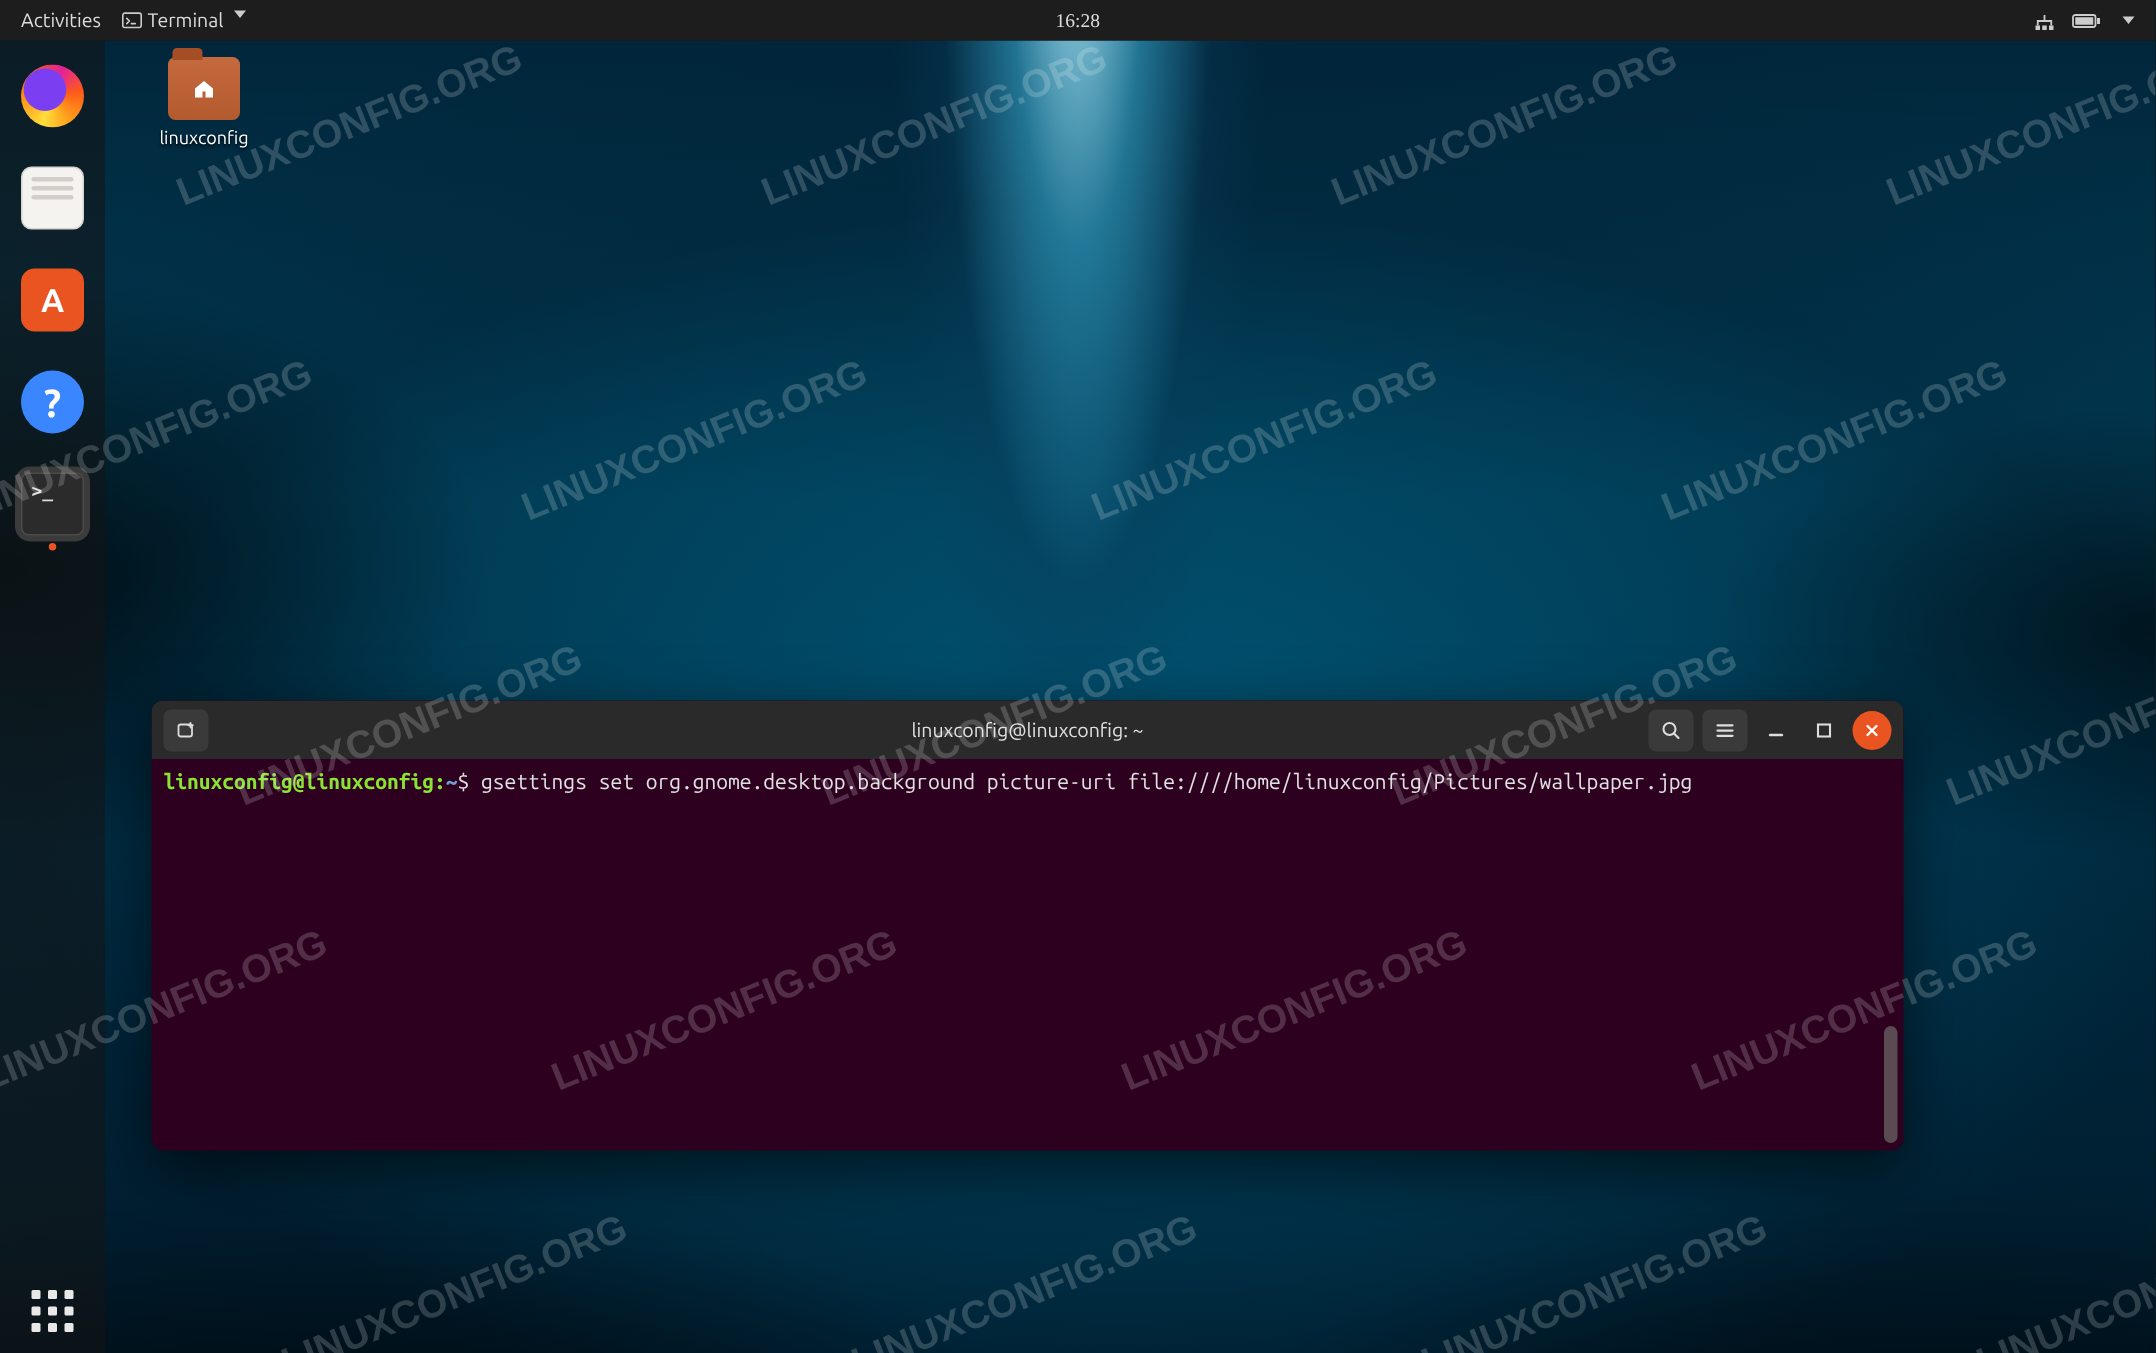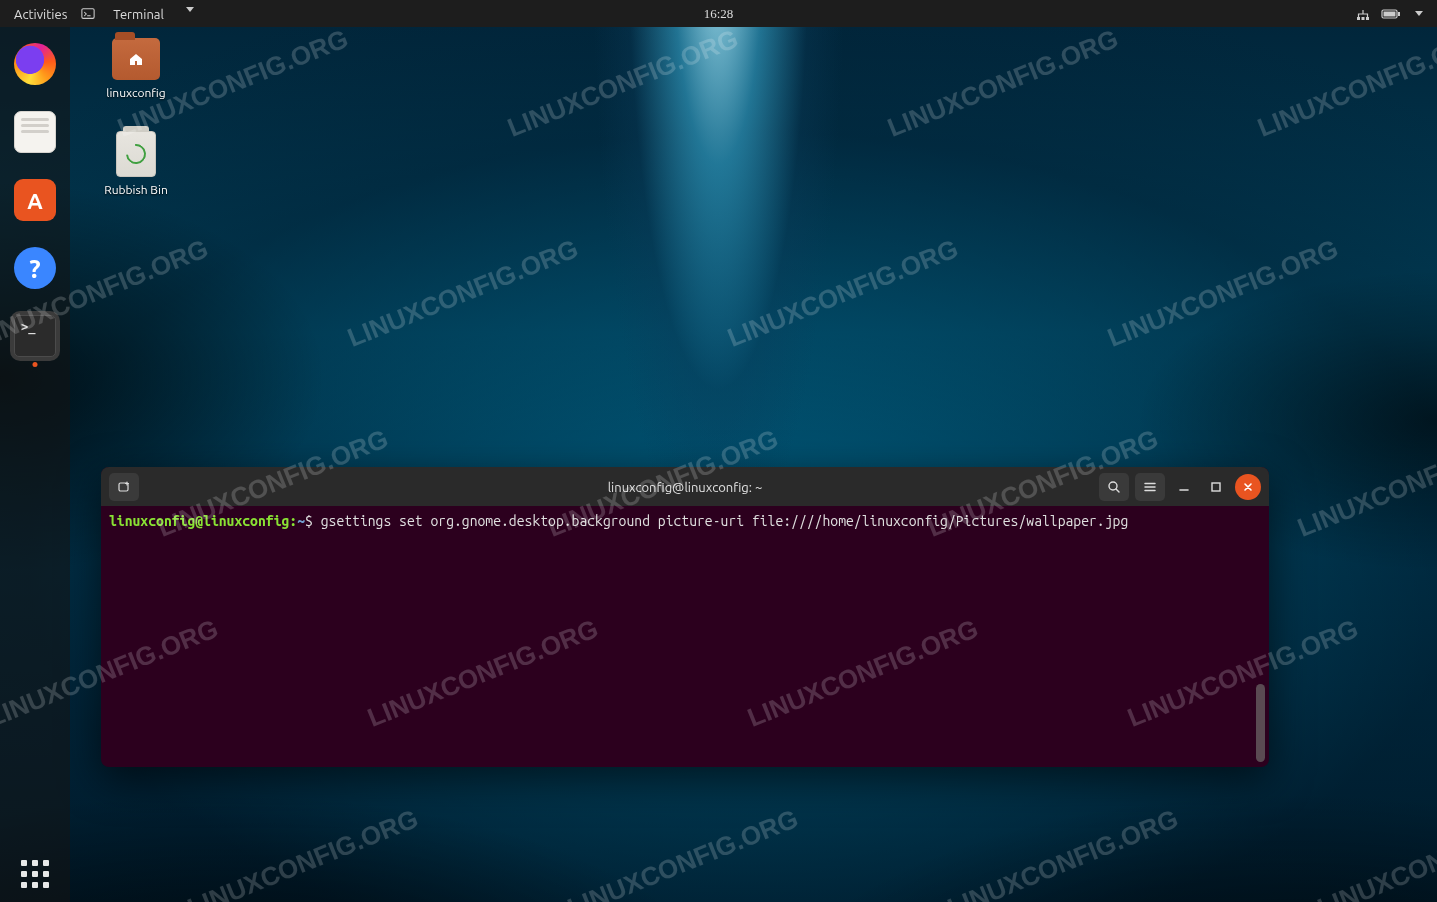--- a/index.html
+++ b/index.html
@@ -30,21 +30,21 @@
     }
     
     .topbar{
       position:absolute; top:0; left:0; right:0; height:27px;
       background:#1d1d1d; color:#ddd; display:flex; align-items:center;
       font-size:13px; z-index:30;
     }
     .topbar .left{ display:flex; align-items:center; gap:14px; padding-left:14px;}
     .topbar .center{ position:absolute; left:50%; transform:translateX(-50%);font-family:Liberation Serif, serif;}
     .topbar .right{ margin-left:auto; display:flex; align-items:center; gap:10px; padding-right:14px;}
-    .topbar .app{ display:flex; gap:18px;}
+    .topbar .app{ display:flex; gap:3px;}
     .topbar .icon{ display:inline-flex; width:14px; height:14px;}
     .caret-down{width:0;height:0;border-left:4px solid transparent;border-right:4px solid transparent;border-top:5px solid #ccc;display:inline-block;margin-left:4px;vertical-align:middle;}
     
     .dock{
       position:absolute; top:27px; left:0; bottom:0; width:70px;
       background:rgba(20,20,20,.55); z-index:25;
       display:flex; flex-direction:column; align-items:center;
       padding-top:12px; gap:18px;
     }
     .dock-item{ width:50px; height:50px; border-radius:10px; display:flex; align-items:center; justify-content:center; position:relative;}
@@ -183,26 +183,20 @@
 </div>
 
 <div class="desktop-icons">
   <div class="dicon">
     <div class="folder-icon">
       <svg class="folder-home" viewBox="0 0 16 16">
           <path d="M2 8l6-5 6 5v6H9v-4H7v4H2z" fill="#fff"></path>
         </svg>
     </div>
     <div>linuxconfig</div>
-  </div>
-  <div class="dicon">
-    <div class="trash-icon">
-        <div class="recycle"></div>
-      </div>
-    <div>Rubbish Bin</div>
   </div>
 </div>
 
 <div class="term">
   <div class="term-titlebar">
     <div class="tb-left">
       <div class="tb-btn">
         <svg width="14" height="14" viewBox="0 0 14 14">
             <rect x="2" y="3" width="9" height="8" rx="1.5" fill="none" stroke="#ddd" stroke-width="1.2"></rect>
             <path d="M10 2v3m-1.5-1.5h3" stroke="#ddd" stroke-width="1.2" stroke-linecap="round"></path>

